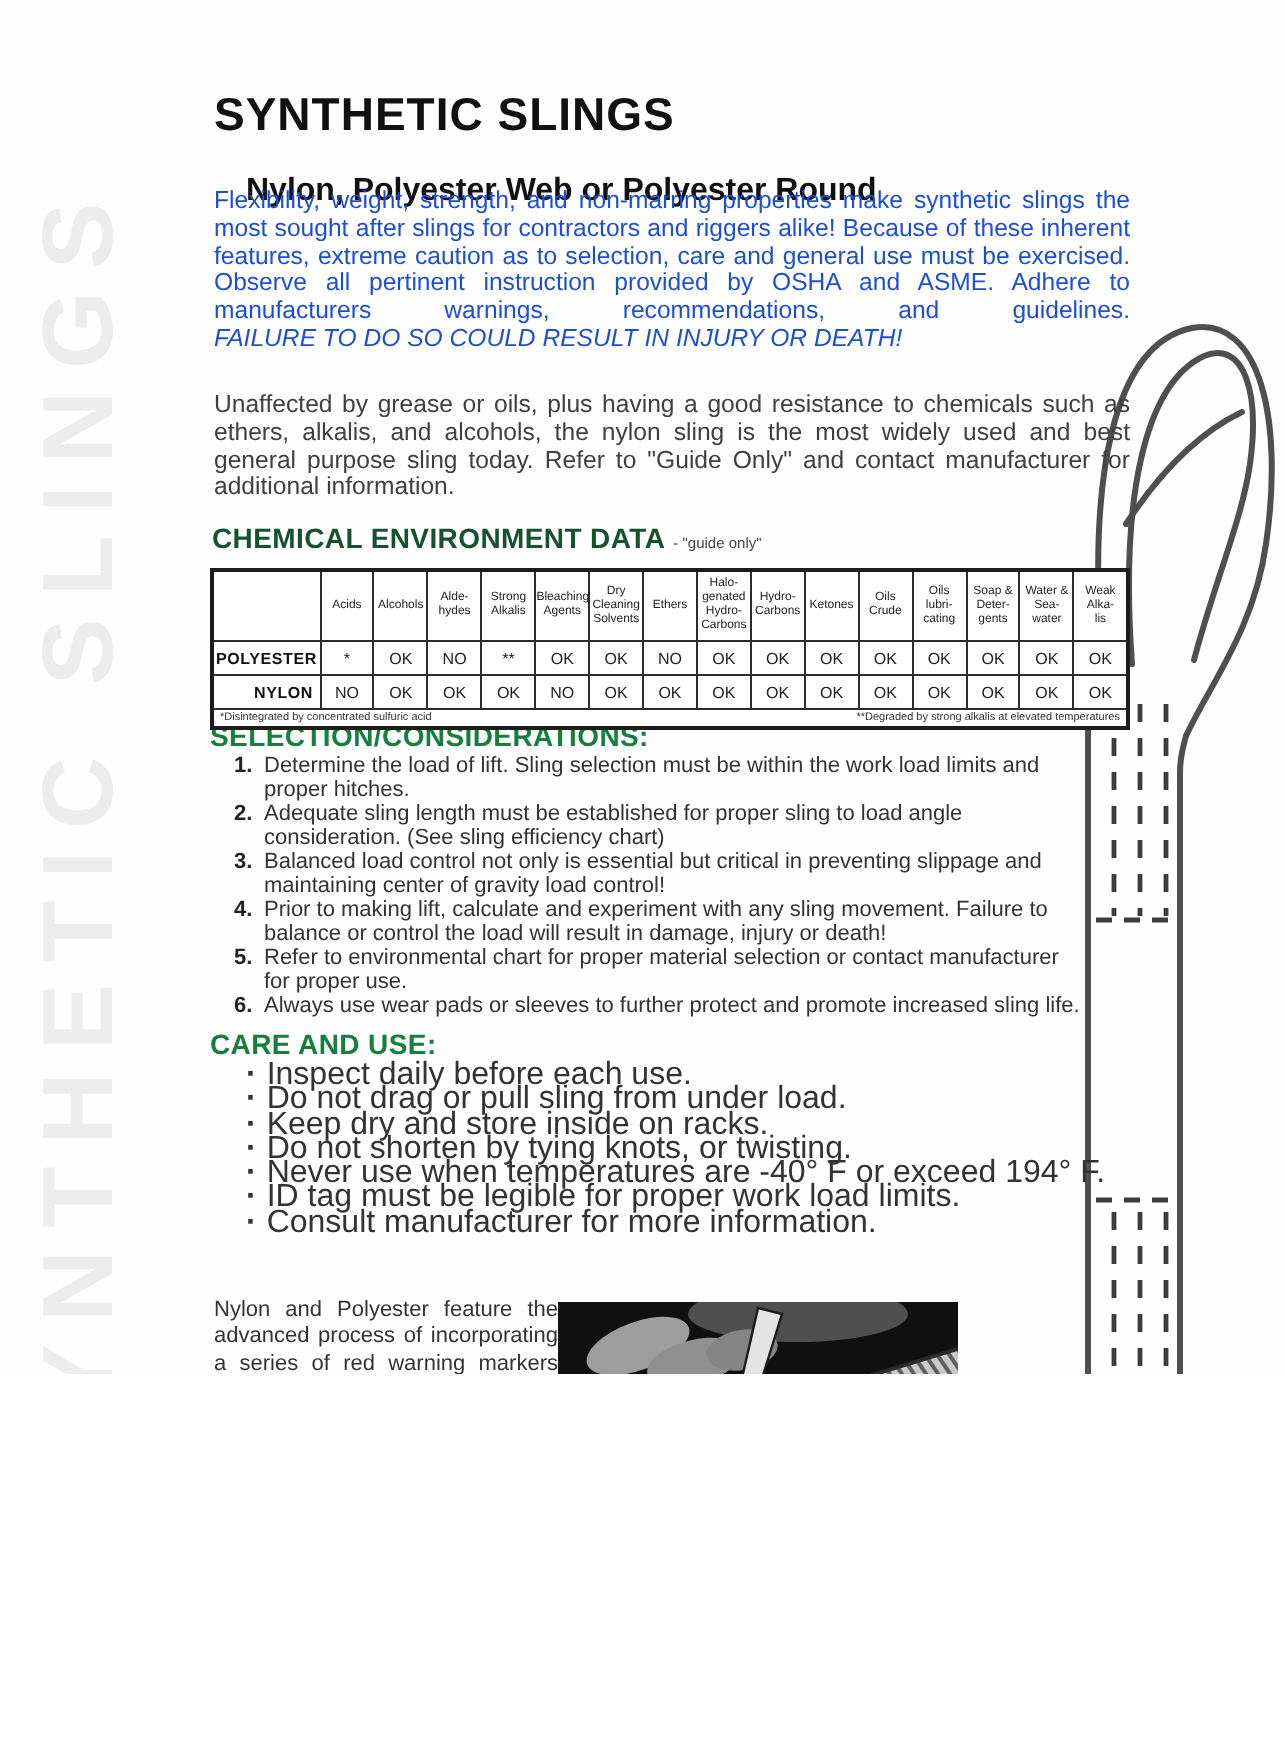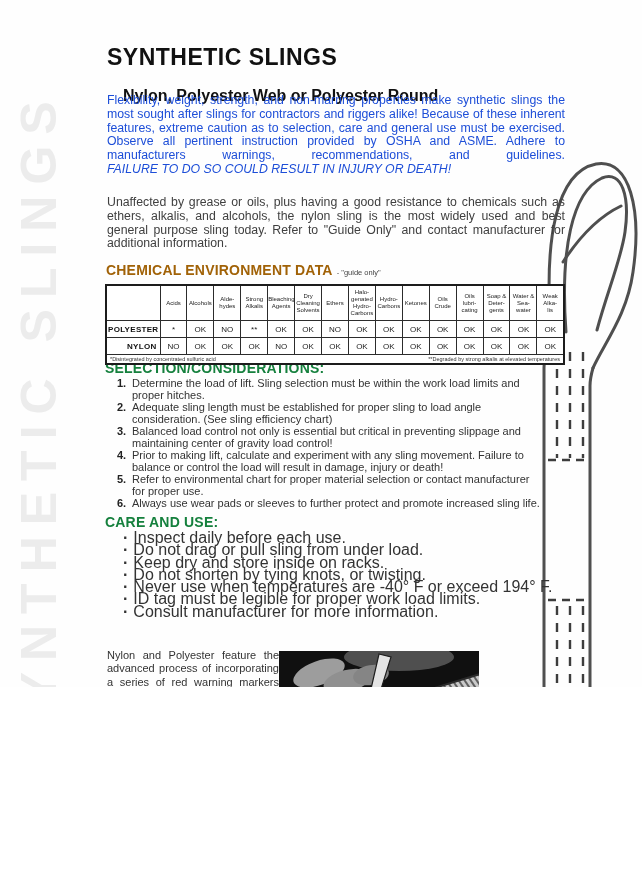--- a/index.html
+++ b/index.html
@@ -31,21 +31,21 @@
     font-size:12.3px; line-height:13.8px; color:#1d4ed8;
   }
   .intro .just { margin:0; text-align:justify; text-align-last:justify; }
   .intro .warn { margin:0; font-style:italic; }
   .para2 {
     position:absolute; left:107px; top:196px; width:458px; margin:0;
     font-size:12.3px; line-height:13.8px; color:#404040; text-align:justify;
   }
   
   .chem-heading { position:absolute; left:106px; top:261px; }
-  .chem-heading .hd { font-size:14px; font-weight:bold; color:#a16207; letter-spacing:0.2px; }
+  .chem-heading .hd { font-size:14px; font-weight:bold; color:#14532d; letter-spacing:0.2px; }
   .chem-heading .note { font-size:7.5px; color:#444; margin-left:4px; }
   .chem-table-wrap { position:absolute; left:105px; top:284px; width:460px; background:#fff; z-index:2; }
   table.chem { border-collapse:collapse; width:460px; table-layout:fixed; }
   table.chem th, table.chem td { border:1px solid #2c2c2c; }
   table.chem { border:2px solid #1c1c1c; }
   table.chem th {
     font-size:6px; font-weight:normal; color:#222; text-align:center;
     vertical-align:middle; white-space:pre-line; height:32px; padding:1px 0; line-height:7px;
   }
   table.chem td.val { font-size:8px; text-align:center; height:14px; color:#222; }

